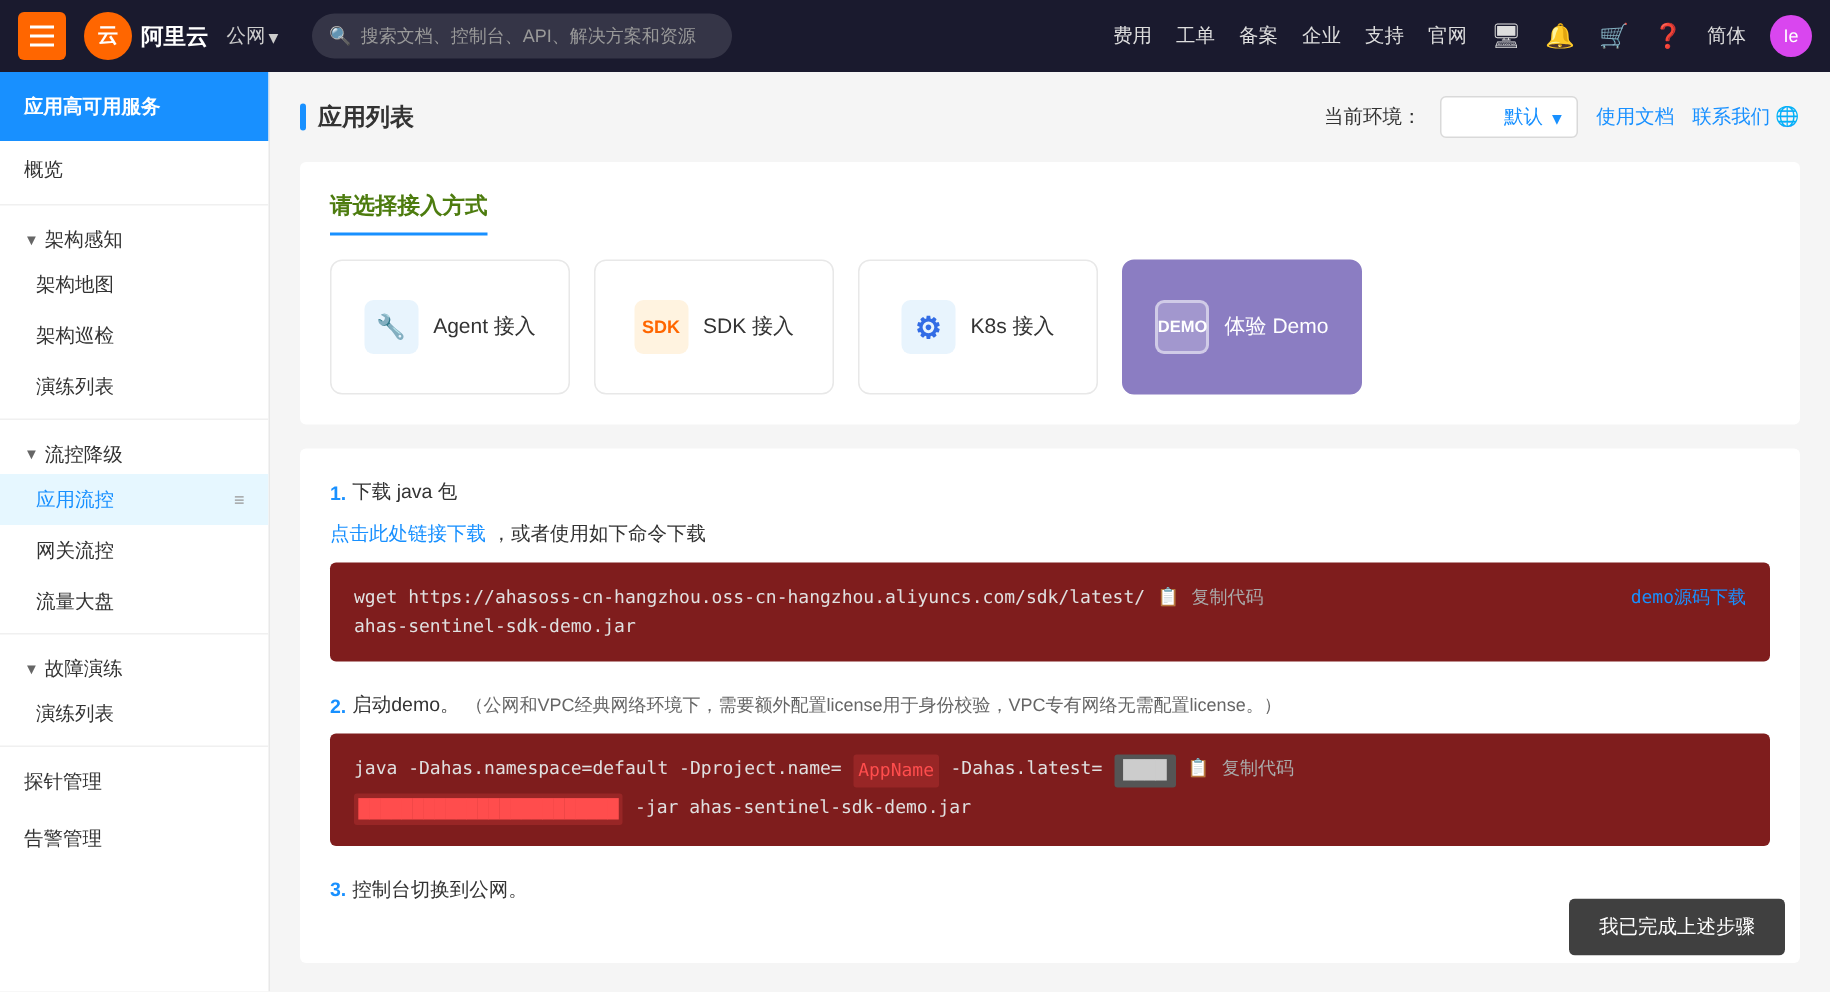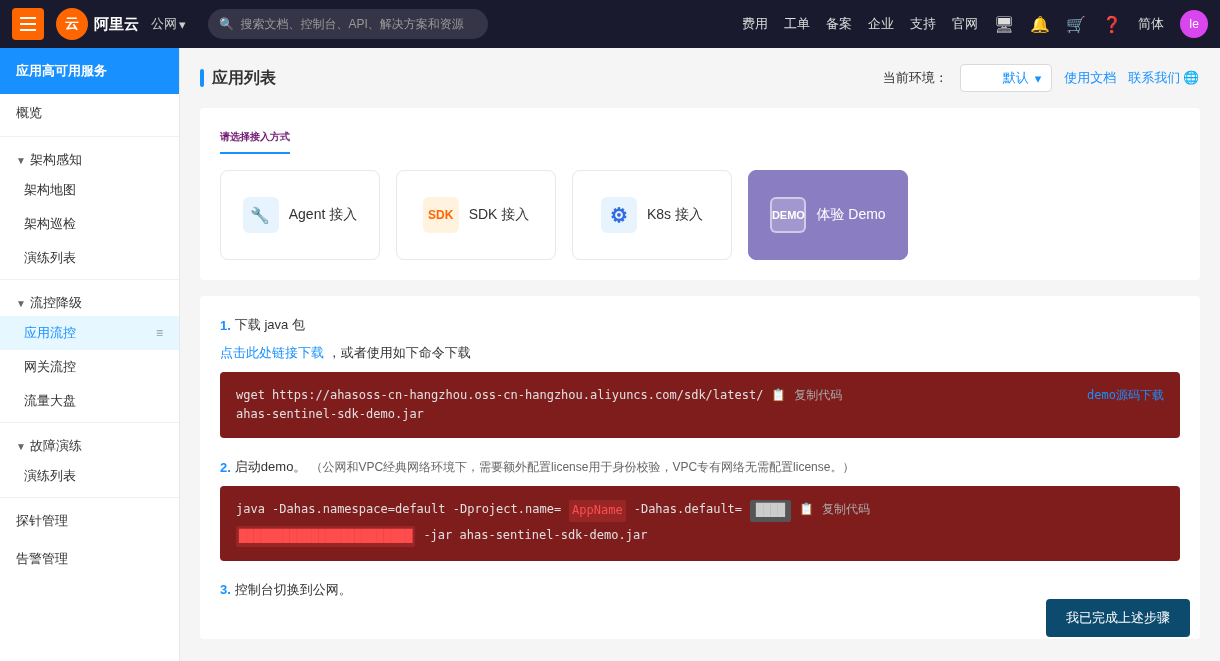--- a/index.html
+++ b/index.html
@@ -137,21 +137,21 @@
     
     .card {
       background: #fff;
       border-radius: 4px;
       padding: 20px;
       margin-bottom: 16px;
     }
 
     
     .access-title {
-      font-size: 10px; font-weight: bold; color: #701a75;
+      font-size: 15px; font-weight: bold; color: #4d7c0f;
       margin-bottom: 16px;
       border-bottom: 2px solid #1890ff;
       padding-bottom: 8px;
       display: inline-block;
     }
     .access-methods { display: flex; gap: 16px; flex-wrap: wrap; }
     .access-method-card {
       width: 160px; height: 90px;
       border: 1px solid #e8e8e8;
       border-radius: 8px;
@@ -218,21 +218,21 @@
 
     .step3-text { font-size: 13px; color: #333; }
 
     
     .bottom-action {
       position: fixed;
       bottom: 24px;
       right: 30px;
     }
     .complete-btn {
-      background: #0c4a6e;
+      background: #404040;
       color: #fff;
       border: none;
       border-radius: 4px;
       padding: 10px 20px;
       font-size: 13px;
       cursor: pointer;
       white-space: nowrap;
     }
 
     .chevron-down::after { content: "▾"; }
@@ -386,21 +386,21 @@
       <div class="step-section">
         <div class="step-title">
           <span class="step-num">2.</span>
           <span>启动demo。</span>
           <span class="step-note">（公网和VPC经典网络环境下，需要额外配置license用于身份校验，VPC专有网络无需配置license。）</span>
         </div>
         <div class="code-block">
           <div class="code-line">
             <span>java -Dahas.namespace=default   -Dproject.name=</span>
               <span class="highlight-red">AppName</span>
-              <span> -Dahas.default=</span>
+              <span> -Dahas.latest=</span>
               <span class="highlight-box">████</span>
             <span>📋</span>
             <span class="copy-btn">复制代码</span>
           </div>
           <div class="code-line" style="margin-top:4px;">
             <span class="highlight-red">████████████████████████</span>
             <span>-jar ahas-sentinel-sdk-demo.jar</span>
           </div>
         </div>
       </div>

